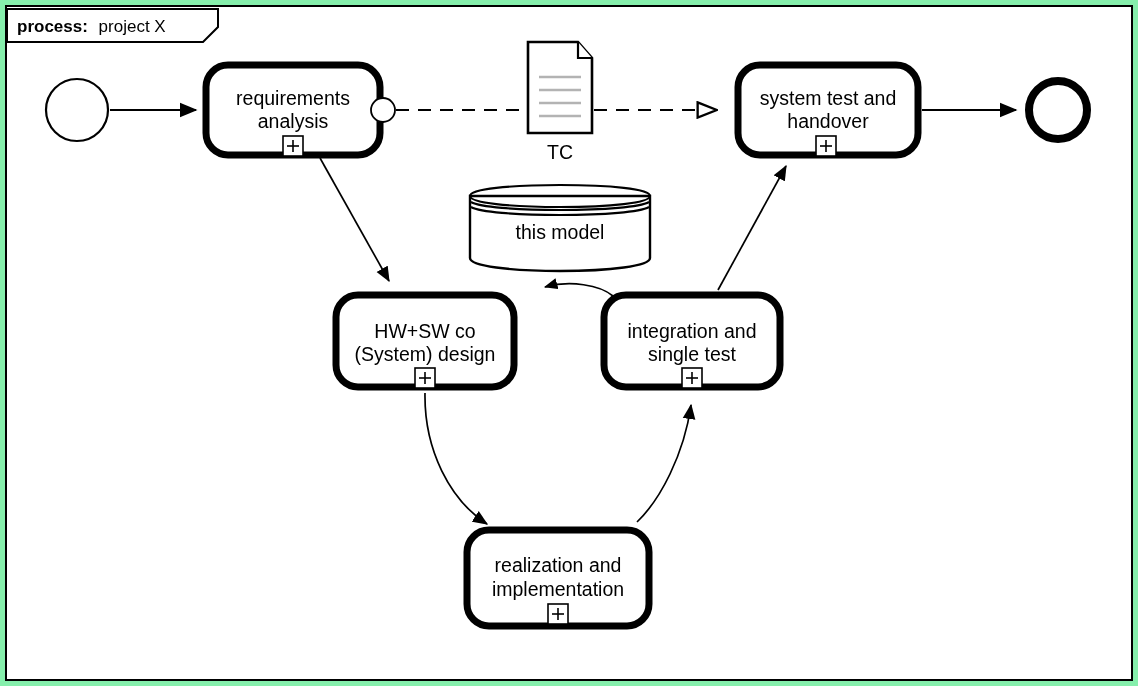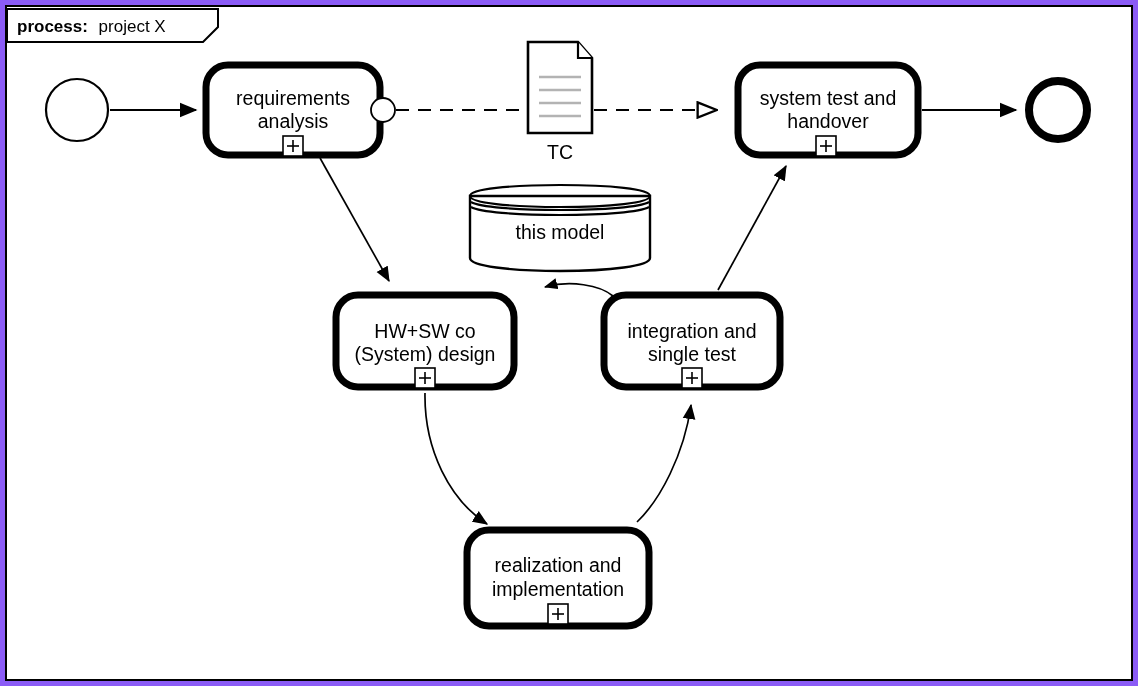--- a/index.html
+++ b/index.html
@@ -7,21 +7,21 @@
     padding: 0;
     background: #ffffff;
   }
   body {
     font-family: "Liberation Sans", sans-serif;
   }
   #canvas-wrap {
     position: relative;
     width: 1138px;
     height: 686px;
-    background: #8b5cf6;
+    background: #86efac;
     overflow: hidden;
   }
   svg#diagram {
     display: block;
     width: 1138px;
     height: 686px;
   }
   .pool-border { fill: #ffffff; stroke: #000000; stroke-width: 2; }
   .tab-shape   { fill: #ffffff; stroke: #000000; stroke-width: 2; }
   .tab-text    { font-family: "Liberation Sans", sans-serif; font-size: 17px; fill: #000000; }

